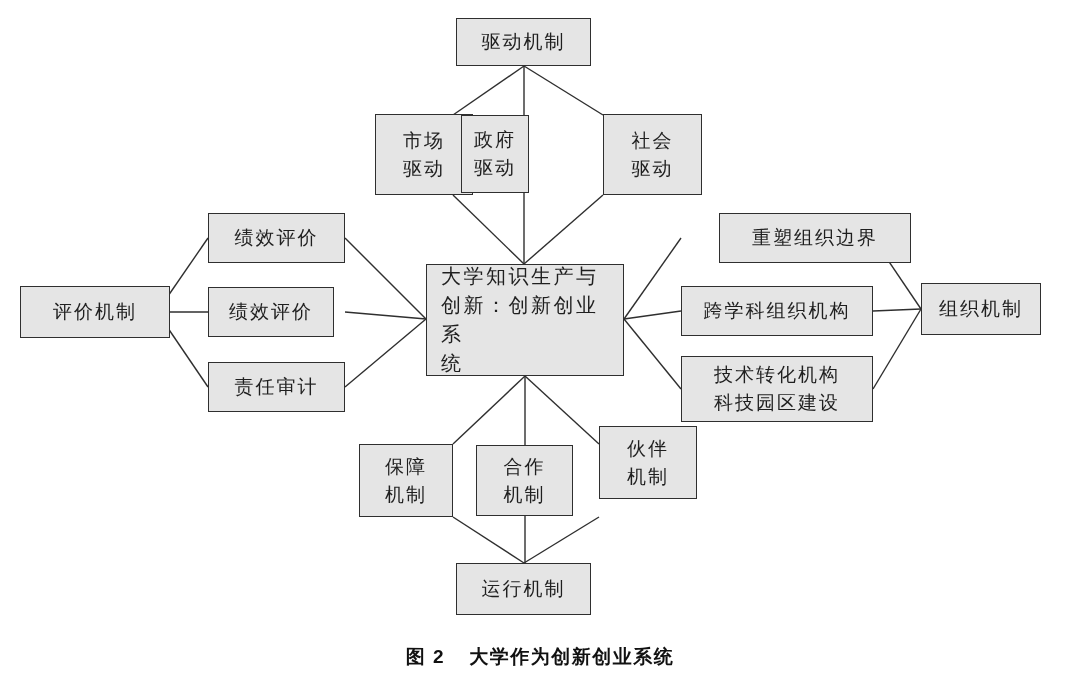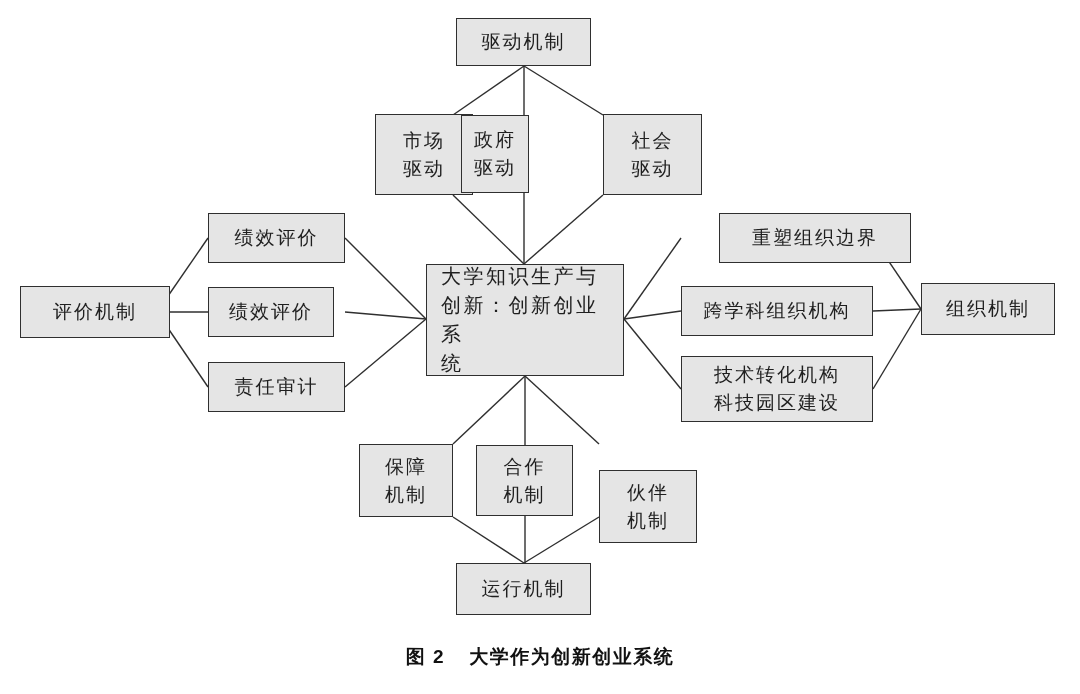--- a/index.html
+++ b/index.html
@@ -115,27 +115,27 @@
   <div class="node" style="left:208px;top:362px;width:137px;height:50px">责任审计</div>
 
   <div class="node center" style="left:426px;top:264px;width:198px;height:112px">大学知识生产与
 创新：创新创业系
 统</div>
 
   <div class="node" style="left:719px;top:213px;width:192px;height:50px">重塑组织边界</div>
   <div class="node" style="left:681px;top:286px;width:192px;height:50px">跨学科组织机构</div>
   <div class="node" style="left:681px;top:356px;width:192px;height:66px">技术转化机构
 科技园区建设</div>
-  <div class="node" style="left:921px;top:283px;width:134px;height:52px">组织机制</div>
+  <div class="node" style="left:921px;top:283px;width:120px;height:52px">组织机制</div>
 
   <div class="node" style="left:359px;top:444px;width:94px;height:73px">保障
 机制</div>
   <div class="node" style="left:476px;top:445px;width:97px;height:71px">合作
 机制</div>
-  <div class="node" style="left:599px;top:470px;width:98px;height:73px">伙伴
+  <div class="node" style="left:599px;top:426px;width:98px;height:73px">伙伴
 机制</div>
   <div class="node" style="left:456px;top:563px;width:135px;height:52px">运行机制</div>
 
   <div class="caption">
     <span class="figure-label">图 2</span><span class="figure-title">大学作为创新创业系统</span>
   </div>
 
 </div>
 
 </body></html>

